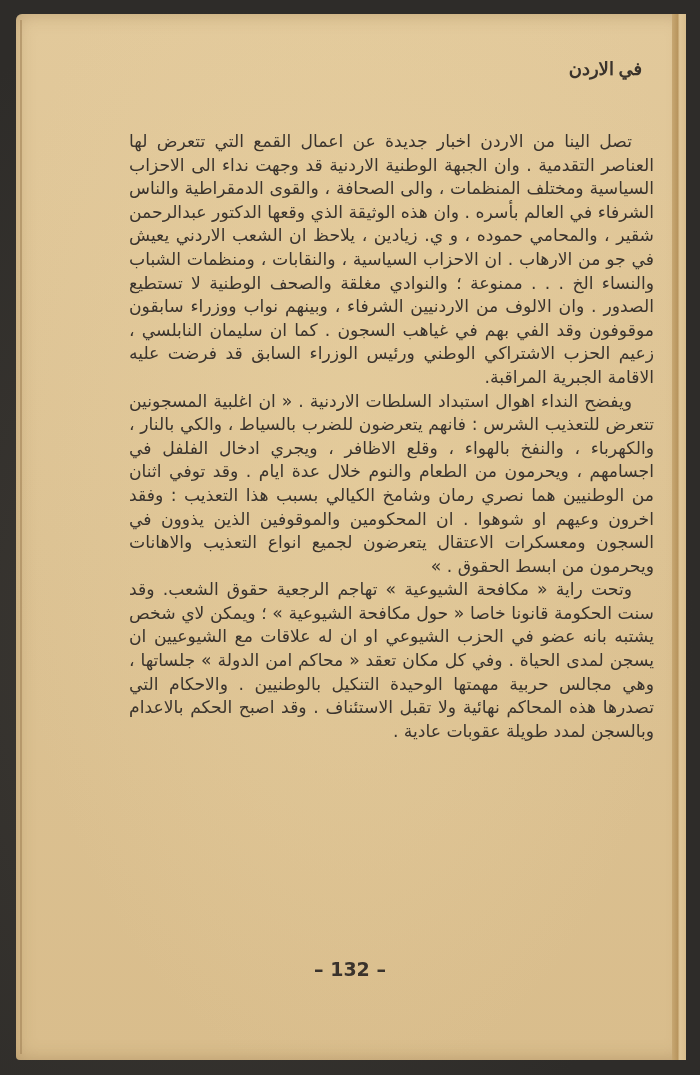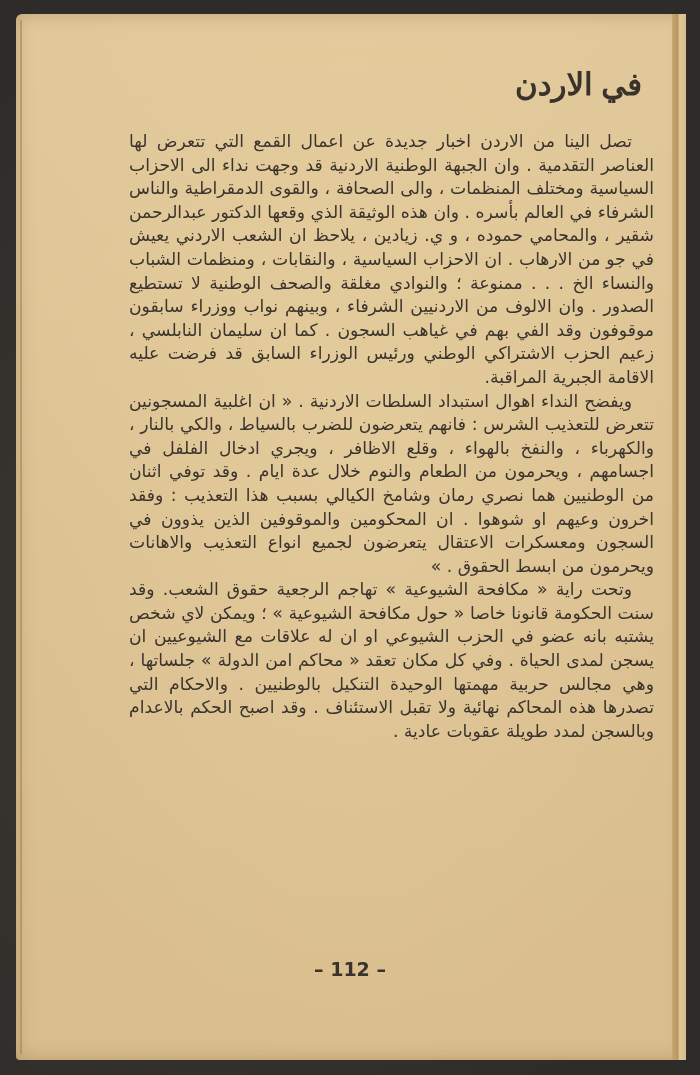--- a/index.html
+++ b/index.html
@@ -46,24 +46,24 @@
       position: absolute;
       right: 0;
       top: 0;
       width: 14px;
       height: 100%;
       background: linear-gradient(90deg, #c7a772 0%, #b8955e 40%, #e0c799 55%, #d8bd8c 100%);
     }
     .title {
       position: absolute;
       right: 58px;
-      top: 66px;
-      font-family: Liberation Sans, sans-serif;
+      top: 58px;
+      font-family: Liberation Serif, serif;
       font-weight: bold;
-      font-size: 31px;
+      font-size: 18px;
       color: #3a332c;
       direction: rtl;
       margin: 0;
     }
     .body-text {
       position: absolute;
       left: 114px;
       right: 46px;
       top: 130px;
       direction: rtl;
@@ -105,13 +105,13 @@
 </div>
 
 <h1 class="title">في الاردن</h1>
 
 <div class="body-text">
   <p>تصل الينا من الاردن اخبار جديدة عن اعمال القمع التي تتعرض لها العناصر التقدمية . وان الجبهة الوطنية الاردنية قد وجهت نداء الى الاحزاب السياسية ومختلف المنظمات ، والى الصحافة ، والقوى الدمقراطية والناس الشرفاء في العالم بأسره . وان هذه الوثيقة الذي وقعها الدكتور عبدالرحمن شقير ، والمحامي حموده ، و ي. زيادين ، يلاحظ ان الشعب الاردني يعيش في جو من الارهاب . ان الاحزاب السياسية ، والنقابات ، ومنظمات الشباب والنساء الخ . . . ممنوعة ؛ والنوادي مغلقة والصحف الوطنية لا تستطيع الصدور . وان الالوف من الاردنيين الشرفاء ، وبينهم نواب ووزراء سابقون موقوفون وقد الفي بهم في غياهب السجون . كما ان سليمان النابلسي ، زعيم الحزب الاشتراكي الوطني ورئيس الوزراء السابق قد فرضت عليه الاقامة الجبرية المراقبة.</p>
   <p>ويفضح النداء اهوال استبداد السلطات الاردنية . « ان اغلبية المسجونين تتعرض للتعذيب الشرس : فانهم يتعرضون للضرب بالسياط ، والكي بالنار ، والكهرباء ، والنفخ بالهواء ، وقلع الاظافر ، ويجري ادخال الفلفل في اجسامهم ، ويحرمون من الطعام والنوم خلال عدة ايام . وقد توفي اثنان من الوطنيين هما نصري رمان وشامخ الكيالي بسبب هذا التعذيب : وفقد اخرون وعيهم او شوهوا . ان المحكومين والموقوفين الذين يذوون في السجون ومعسكرات الاعتقال يتعرضون لجميع انواع التعذيب والاهانات ويحرمون من ابسط الحقوق . »</p>
   <p>وتحت راية « مكافحة الشيوعية » تهاجم الرجعية حقوق الشعب. وقد سنت الحكومة قانونا خاصا « حول مكافحة الشيوعية » ؛ ويمكن لاي شخص يشتبه بانه عضو في الحزب الشيوعي او ان له علاقات مع الشيوعيين ان يسجن لمدى الحياة . وفي كل مكان تعقد « محاكم امن الدولة » جلساتها ، وهي مجالس حربية مهمتها الوحيدة التنكيل بالوطنيين . والاحكام التي تصدرها هذه المحاكم نهائية ولا تقبل الاستئناف . وقد اصبح الحكم بالاعدام وبالسجن لمدد طويلة عقوبات عادية .</p>
 </div>
 
-<div class="page-number">– 112 –</div>
+<div class="page-number">– 132 –</div>
 
 </body></html>

